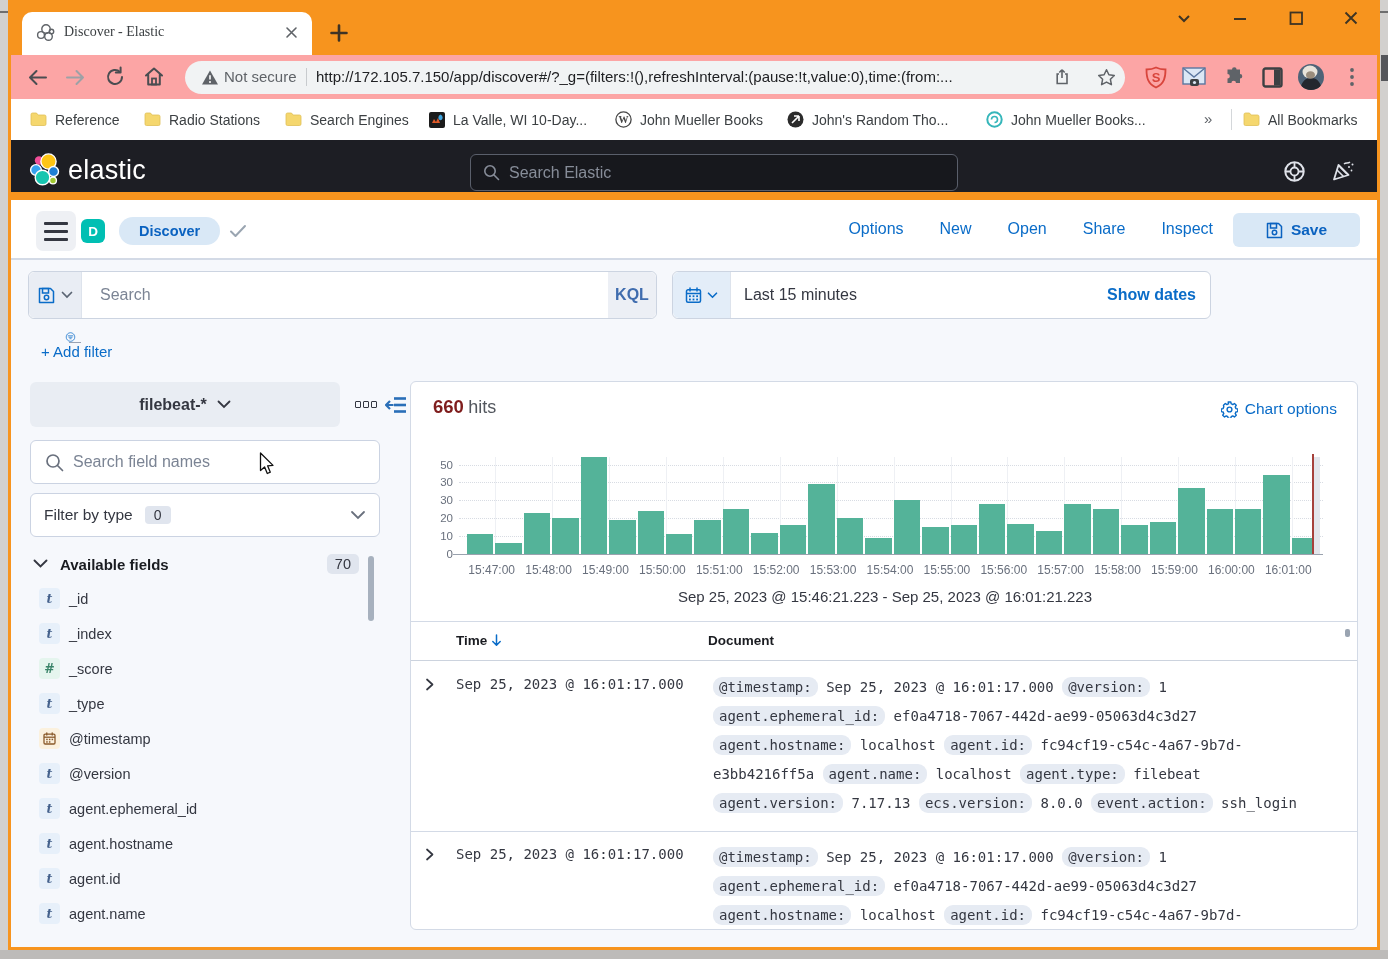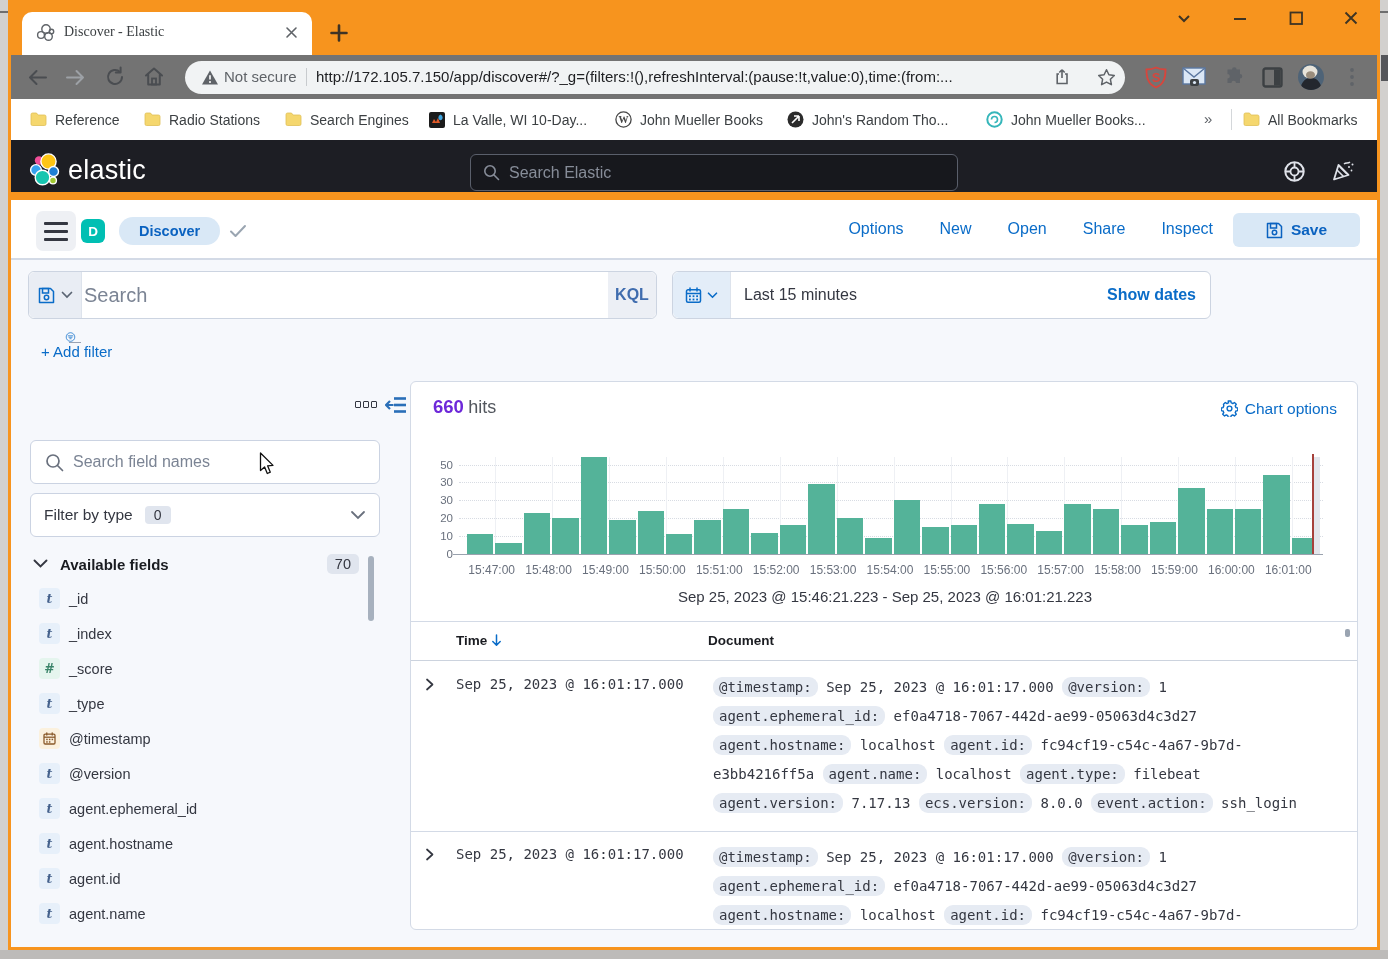--- a/index.html
+++ b/index.html
@@ -19,21 +19,21 @@
 
   
   #tabstrip { left:0; top:0; width:100%; height:55px; }
   #tab { left:14px; top:12px; width:290px; height:43px; background:#fff; border-radius:10px 10px 0 0; }
   #tab-title { left:42px; top:12px; font-size:14px; color:#3C4043; white-space:nowrap;font-family:Liberation Serif, serif; }
   #tab-close { left:261px; top:12px; width:17px; height:17px; }
   #newtab-btn { left:321px; top:23px; width:20px; height:20px; }
   .winctl { top:10px; width:18px; height:17px; }
 
   
-  #toolbar { left:3px; top:55px; width:1366px; height:44px; background:#737373; }
+  #toolbar { left:3px; top:55px; width:1366px; height:44px; background:#fca5a5; }
   #addressbar { left:174px; top:5.5px; width:940px; height:33px; background:#F1F3F4; border-radius:17px; }
   #notsecure-label { left:39px; top:7.5px; font-size:15px; color:#5F6368; }
   #address-divider { left:121px; top:7.5px; width:1px; height:18px; background:#c8cbce; }
   #address-url { left:131px; top:7.5px; font-size:15px; color:#202124; white-space:nowrap; max-width:726px; overflow:hidden; }
 
   
   #bookmarks { left:3px; top:99px; width:1366px; height:41px; background:#fff; }
   .bm-item { position:absolute; top:0; height:41px; display:flex; align-items:center; gap:8px; font-size:14px; color:#3C4043; white-space:nowrap; }
   #bm-overflow { left:1193px; top:11px; font-size:15px; color:#5F6368; letter-spacing:-2px; }
   #bm-divider { left:1220px; top:10px; width:1px; height:21px; background:#d4d7da; }
@@ -57,21 +57,21 @@
   #appmenu { right:164px; top:0; height:58px; display:flex; align-items:center; gap:36px; }
   .appmenu-link { font-size:16px; color:#0a6cc8; white-space:nowrap; }
   #save-btn { left:1222px; top:13px; width:127px; height:34px; background:#d9e8f6; border-radius:6px; display:flex; align-items:center; justify-content:center; gap:8px; font-size:15.5px; font-weight:600; color:#0a62c0; }
 
   
   #page { left:3px; top:259px; width:1366px; height:688px; background:#f6f8fc; border-top:1px solid #D3DAE6; }
 
   
   #querybox { left:17px; top:11px; width:629px; height:48px; background:#fff; border:1px solid #ccd4e1; border-radius:6px; display:flex; }
   #query-prepend { width:53px; height:100%; background:#e9edf4; border-right:1px solid #dde3ec; border-radius:6px 0 0 6px; display:flex; align-items:center; justify-content:center; gap:6px; }
-  #query-input { flex:1; display:flex; align-items:center; padding-left:2px; font-size:20px; color:#7b8494; }
+  #query-input { flex:1; display:flex; align-items:center; padding-left:18px; font-size:16px; color:#7b8494; }
   #query-lang { width:48px; background:#eceff5; border-radius:0 6px 6px 0; display:flex; align-items:center; justify-content:center; font-size:16px; font-weight:600; color:#3f6cae; }
   #datebox { left:661px; top:11px; width:539px; height:48px; background:#fff; border:1px solid #ccd4e1; border-radius:6px; display:flex; align-items:center; }
   #date-quick { width:58px; height:100%; background:#e3edf8; border-right:1px solid #dde3ec; border-radius:6px 0 0 6px; display:flex; align-items:center; justify-content:center; gap:5px; }
   #date-value { padding-left:13px; font-size:16px; color:#343741; flex:1; }
   #show-dates { padding-right:14px; font-size:16px; font-weight:600; color:#0a6cc8; }
   #refresh-btn { left:1214px; top:11px; width:132px; height:48px; background:#0a6cc8; border-radius:6px; display:flex; align-items:center; justify-content:center; gap:9px; color:#fff; font-size:16px; font-weight:600; }
   #filter-row { left:17px; top:72px; height:28px; display:flex; align-items:center;flex-direction:column; }
   #filter-dash { width:12px; height:2px; background:#98A2B3; margin-left:9px; }
   #add-filter { margin-left:13px; font-size:15px; color:#0a6cc8; }
 
@@ -97,23 +97,23 @@
   .fi-number { background:#e5f5ee; color:#3a8469; }
   .fi-date   { background:#fbf1de; color:#8a5a2a; }
   .field-name { font-size:14.5px; color:#343741; }
 
   
   #cursor { left:248px; top:192px; }
 
   
   #panel { left:399px; top:121px; width:948px; height:549px; background:#fff; border:1px solid #D3DAE6; border-radius:6px; overflow:hidden; }
   #hits-line { position:absolute; left:22px; top:14px; }
-  #hits-num { font-size:18.5px; font-weight:700; color:#6d28d9; }
+  #hits-num { font-size:18.5px; font-weight:700; color:#7f1d1d; }
   #hits-word { font-size:18px; color:#53575e; }
-  #chart-options { position:absolute; right:20px; top:18px; display:flex; align-items:flex-start; gap:7px; font-size:15.5px; color:#0a6cc8; }
+  #chart-options { position:absolute; right:20px; top:18px; display:flex; align-items:flex-end; gap:7px; font-size:15.5px; color:#0a6cc8; }
   #chart { position:absolute; left:0; top:0; width:948px; height:250px; }
   .gridline-h { position:absolute; border-top:1px dotted #d8dce3; }
   .gridline-v { position:absolute; border-left:1px solid #eef0f4; }
   .ylabel { position:absolute; font-size:11.5px; color:#69707D; text-align:right; width:30px; }
   .xlabel { position:absolute; font-size:12px; color:#69707D; white-space:nowrap; }
   .chart-bar { position:absolute; background:#54B399; }
   #chart-baseline { position:absolute; height:1px; background:#9aa2ae; }
   #now-line { position:absolute; width:2px; background:#a6413c; }
   #partial-band { position:absolute; background:#e3e6ec; }
   #range-label { position:absolute; left:0; width:948px; text-align:center; top:206px; font-size:15px; color:#343741; }
@@ -403,20 +403,26 @@
     </div>
     <div class="abs" id="filter-row">
       <svg width="21" height="21" viewBox="0 0 21 21">
         <circle cx="10.5" cy="10.5" r="9" fill="none" stroke="#0a6cc8" stroke-width="1.5"></circle>
         <path d="M5.5 8 H15.5 M7.3 11 H13.7 M9.1 14 H11.9" stroke="#0a6cc8" stroke-width="1.5" stroke-linecap="round"></path>
       </svg>
       <div id="filter-dash"></div>
       <span id="add-filter">+ Add filter</span>
     </div>
 
+    <div class="abs" id="index-btn">
+      <span>filebeat-*</span>
+      <svg width="14" height="9" viewBox="0 0 14 9">
+        <path d="M1.5 1.5 L7 7 L12.5 1.5" fill="none" stroke="#343741" stroke-width="1.8" stroke-linecap="round"></path>
+      </svg>
+    </div>
     <div class="abs" id="dots-icon">
       <span></span>
         <span></span>
         <span></span>
     </div>
     <svg class="abs" id="collapse-icon" width="23" height="20" viewBox="0 0 23 20">
       <path d="M9 3.5 H21" stroke="#2a6fb8" stroke-width="2.6"></path>
       <path d="M9 10 H21" stroke="#2a6fb8" stroke-width="2.6"></path>
       <path d="M9 16.5 H21" stroke="#2a6fb8" stroke-width="2.6"></path>
       <path d="M8.5 10 L1.5 10 M5 6 L1 10 L5 14" stroke="#2a6fb8" stroke-width="2.2" fill="none"></path>

